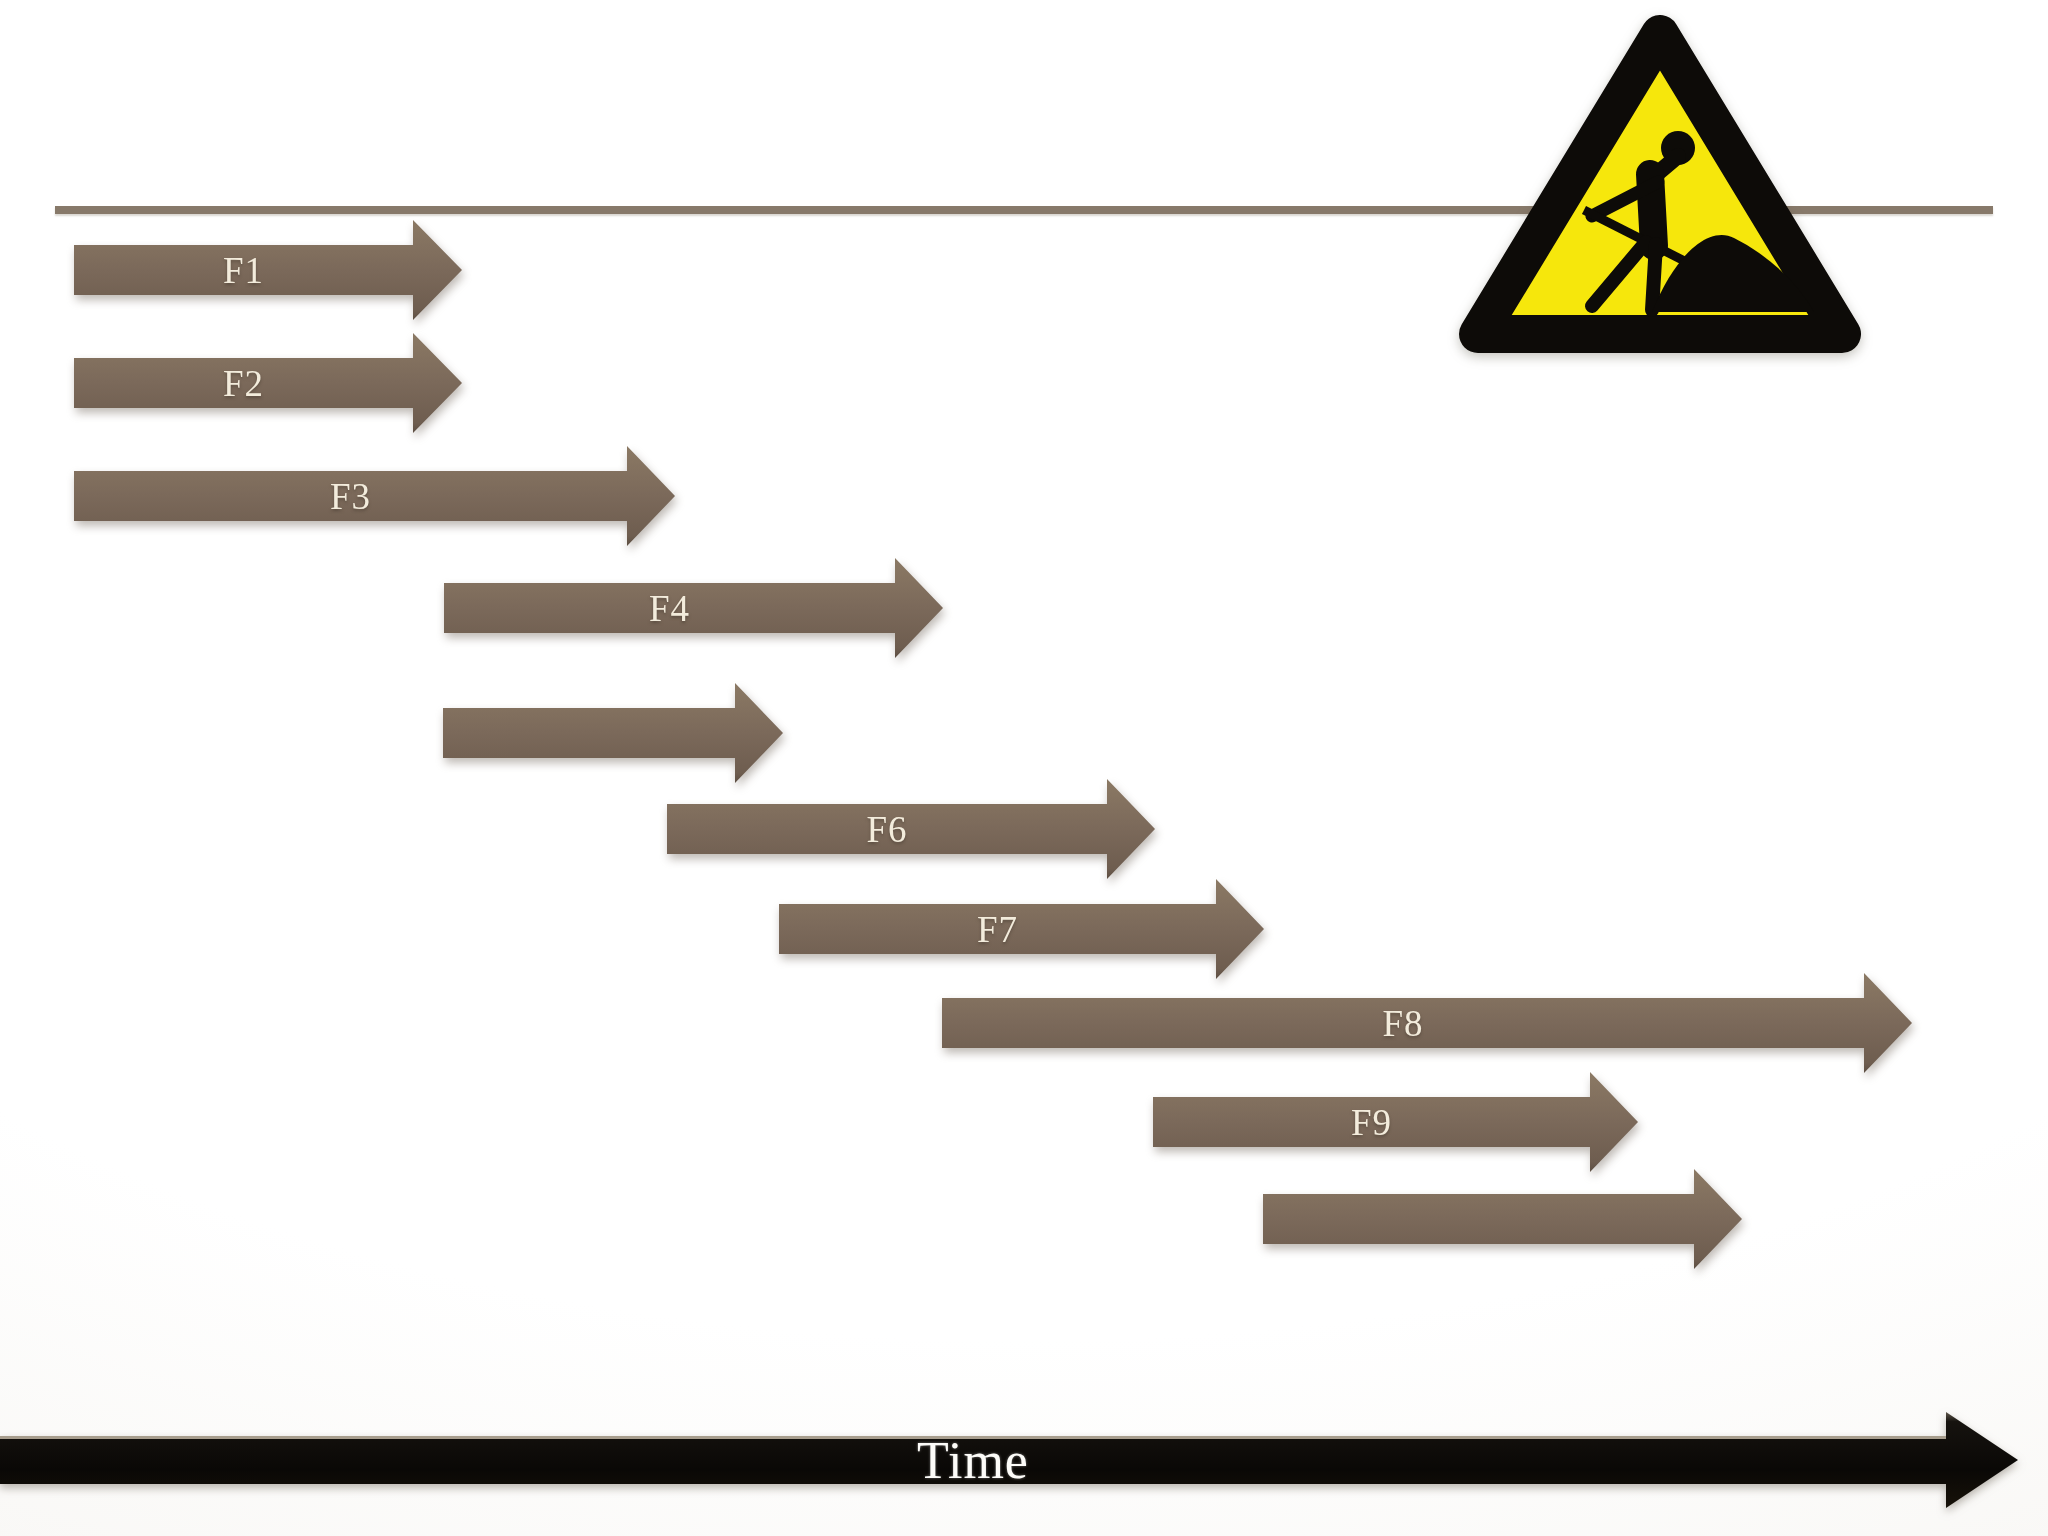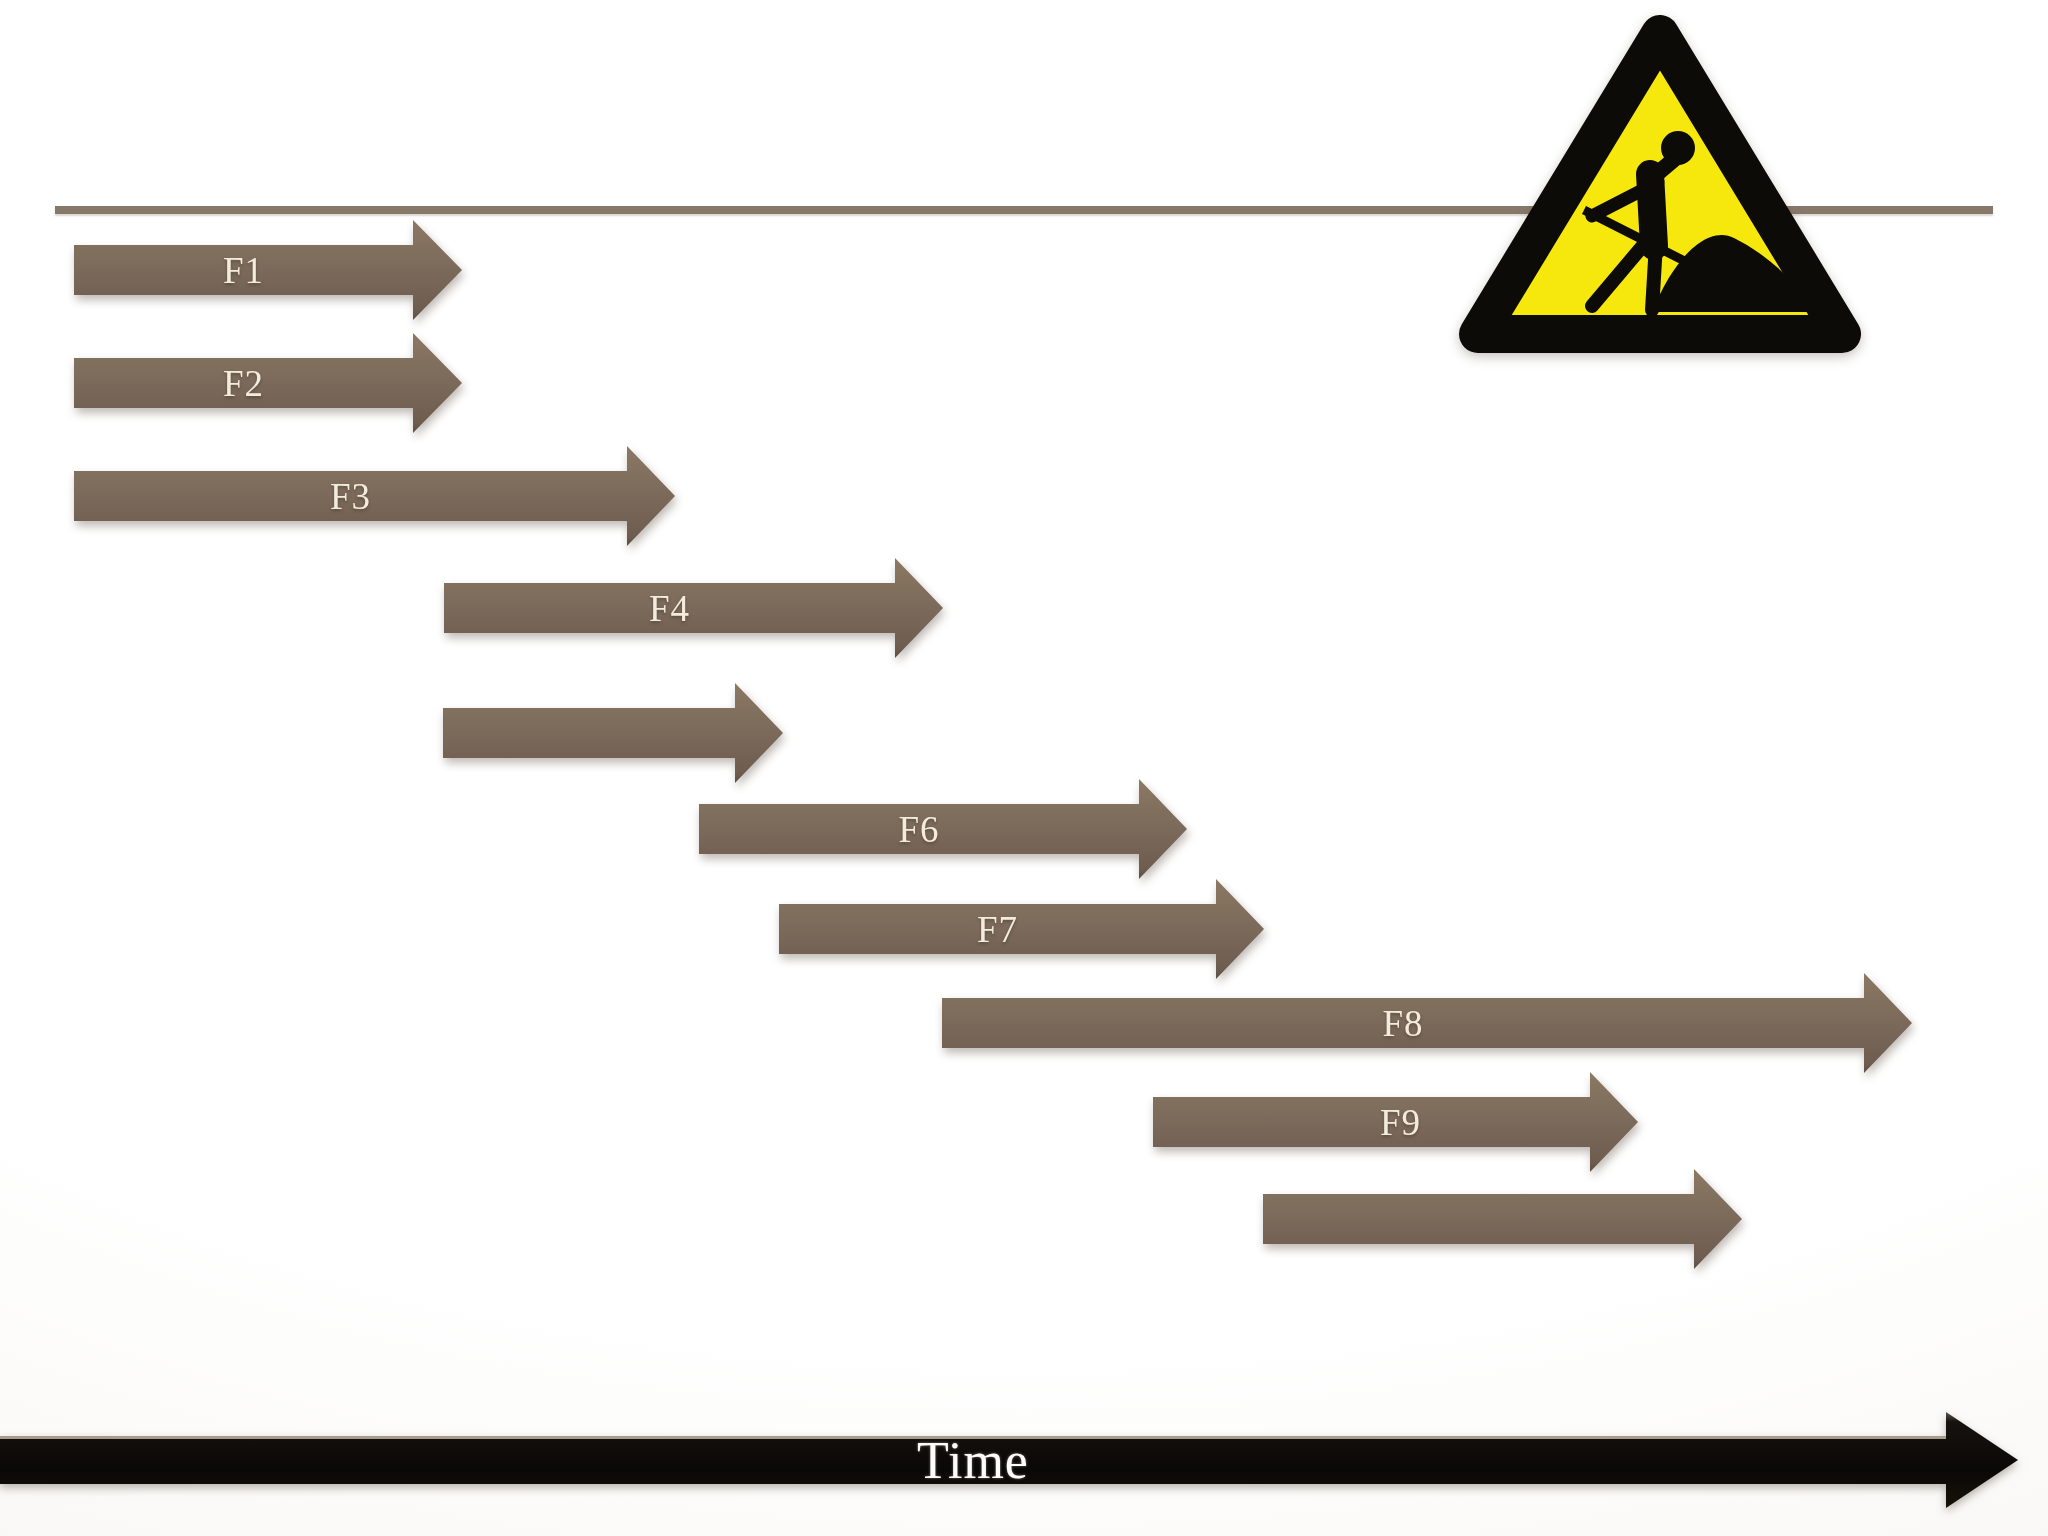--- a/index.html
+++ b/index.html
@@ -104,21 +104,21 @@
         <svg width="499" height="104" viewBox="0 0 499 104">
           <polygon points="0,27 451,27 451,2 499,52 451,102 451,77 0,77" fill="url(#arrowGrad)"></polygon>
         </svg>
         <span class="alabel" style="width: 451px;">F4</span>
       </div>
       <div class="arrow-wrap" style="left: 443px; top: 681px; width: 340px;">
         <svg width="340" height="104" viewBox="0 0 340 104">
           <polygon points="0,27 292,27 292,2 340,52 292,102 292,77 0,77" fill="url(#arrowGrad)"></polygon>
         </svg>
       </div>
-      <div class="arrow-wrap" style="left: 667px; top: 777px; width: 488px; margin-left: 32px;">
+      <div class="arrow-wrap" style="left: 667px; top: 777px; width: 488px;">
         <svg width="488" height="104" viewBox="0 0 488 104">
           <polygon points="0,27 440,27 440,2 488,52 440,102 440,77 0,77" fill="url(#arrowGrad)"></polygon>
         </svg>
         <span class="alabel" style="width: 440px;">F6</span>
       </div>
       <div class="arrow-wrap" style="left: 779px; top: 877px; width: 485px;">
         <svg width="485" height="104" viewBox="0 0 485 104">
           <polygon points="0,27 437,27 437,2 485,52 437,102 437,77 0,77" fill="url(#arrowGrad)"></polygon>
         </svg>
         <span class="alabel" style="width: 437px;">F7</span>
@@ -126,21 +126,21 @@
       <div class="arrow-wrap" style="left: 942px; top: 971px; width: 970px;">
         <svg width="970" height="104" viewBox="0 0 970 104">
           <polygon points="0,27 922,27 922,2 970,52 922,102 922,77 0,77" fill="url(#arrowGrad)"></polygon>
         </svg>
         <span class="alabel" style="width: 922px;">F8</span>
       </div>
       <div class="arrow-wrap" style="left: 1153px; top: 1070px; width: 485px;">
         <svg width="485" height="104" viewBox="0 0 485 104">
           <polygon points="0,27 437,27 437,2 485,52 437,102 437,77 0,77" fill="url(#arrowGrad)"></polygon>
         </svg>
-        <span class="alabel" style="width: 437px; padding-left: 29px;">F9</span>
+        <span class="alabel" style="width: 437px;">F9</span>
       </div>
       <div class="arrow-wrap" style="left: 1263px; top: 1167px; width: 479px;">
         <svg width="479" height="104" viewBox="0 0 479 104">
           <polygon points="0,27 431,27 431,2 479,52 431,102 431,77 0,77" fill="url(#arrowGrad)"></polygon>
         </svg>
       </div>
     </div>
 
   <div class="time-wrap">
     <svg width="2018" height="104" viewBox="0 0 2018 104">

